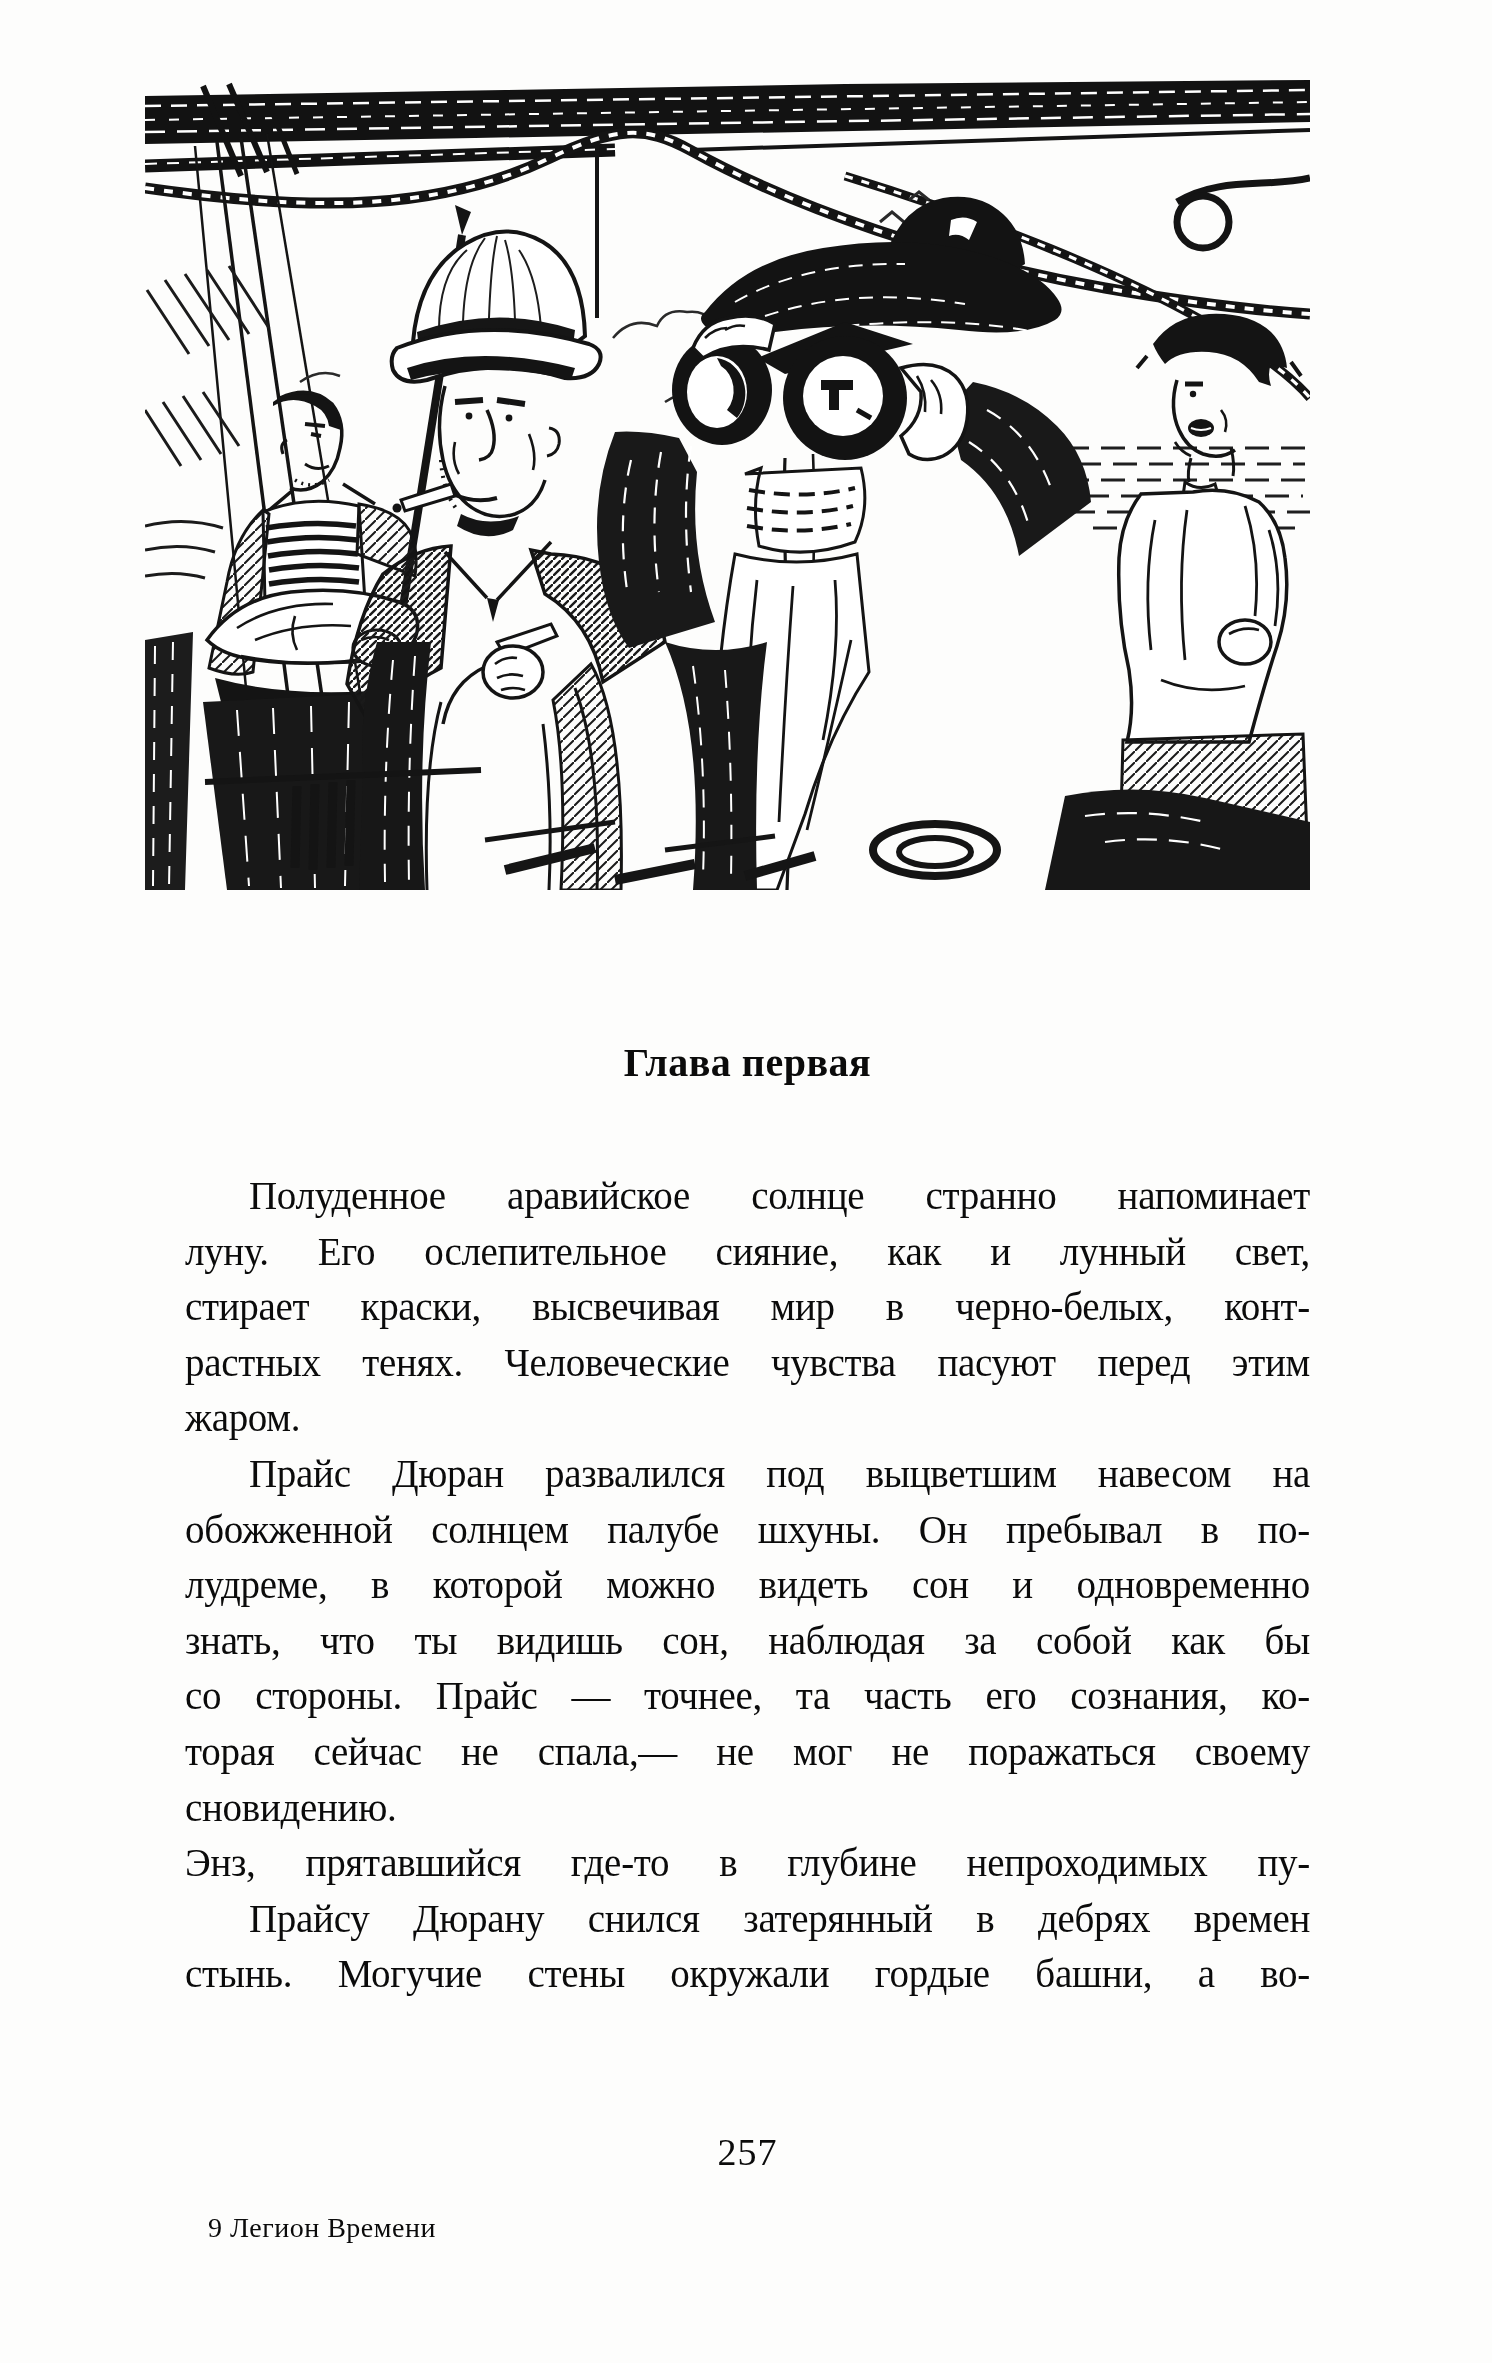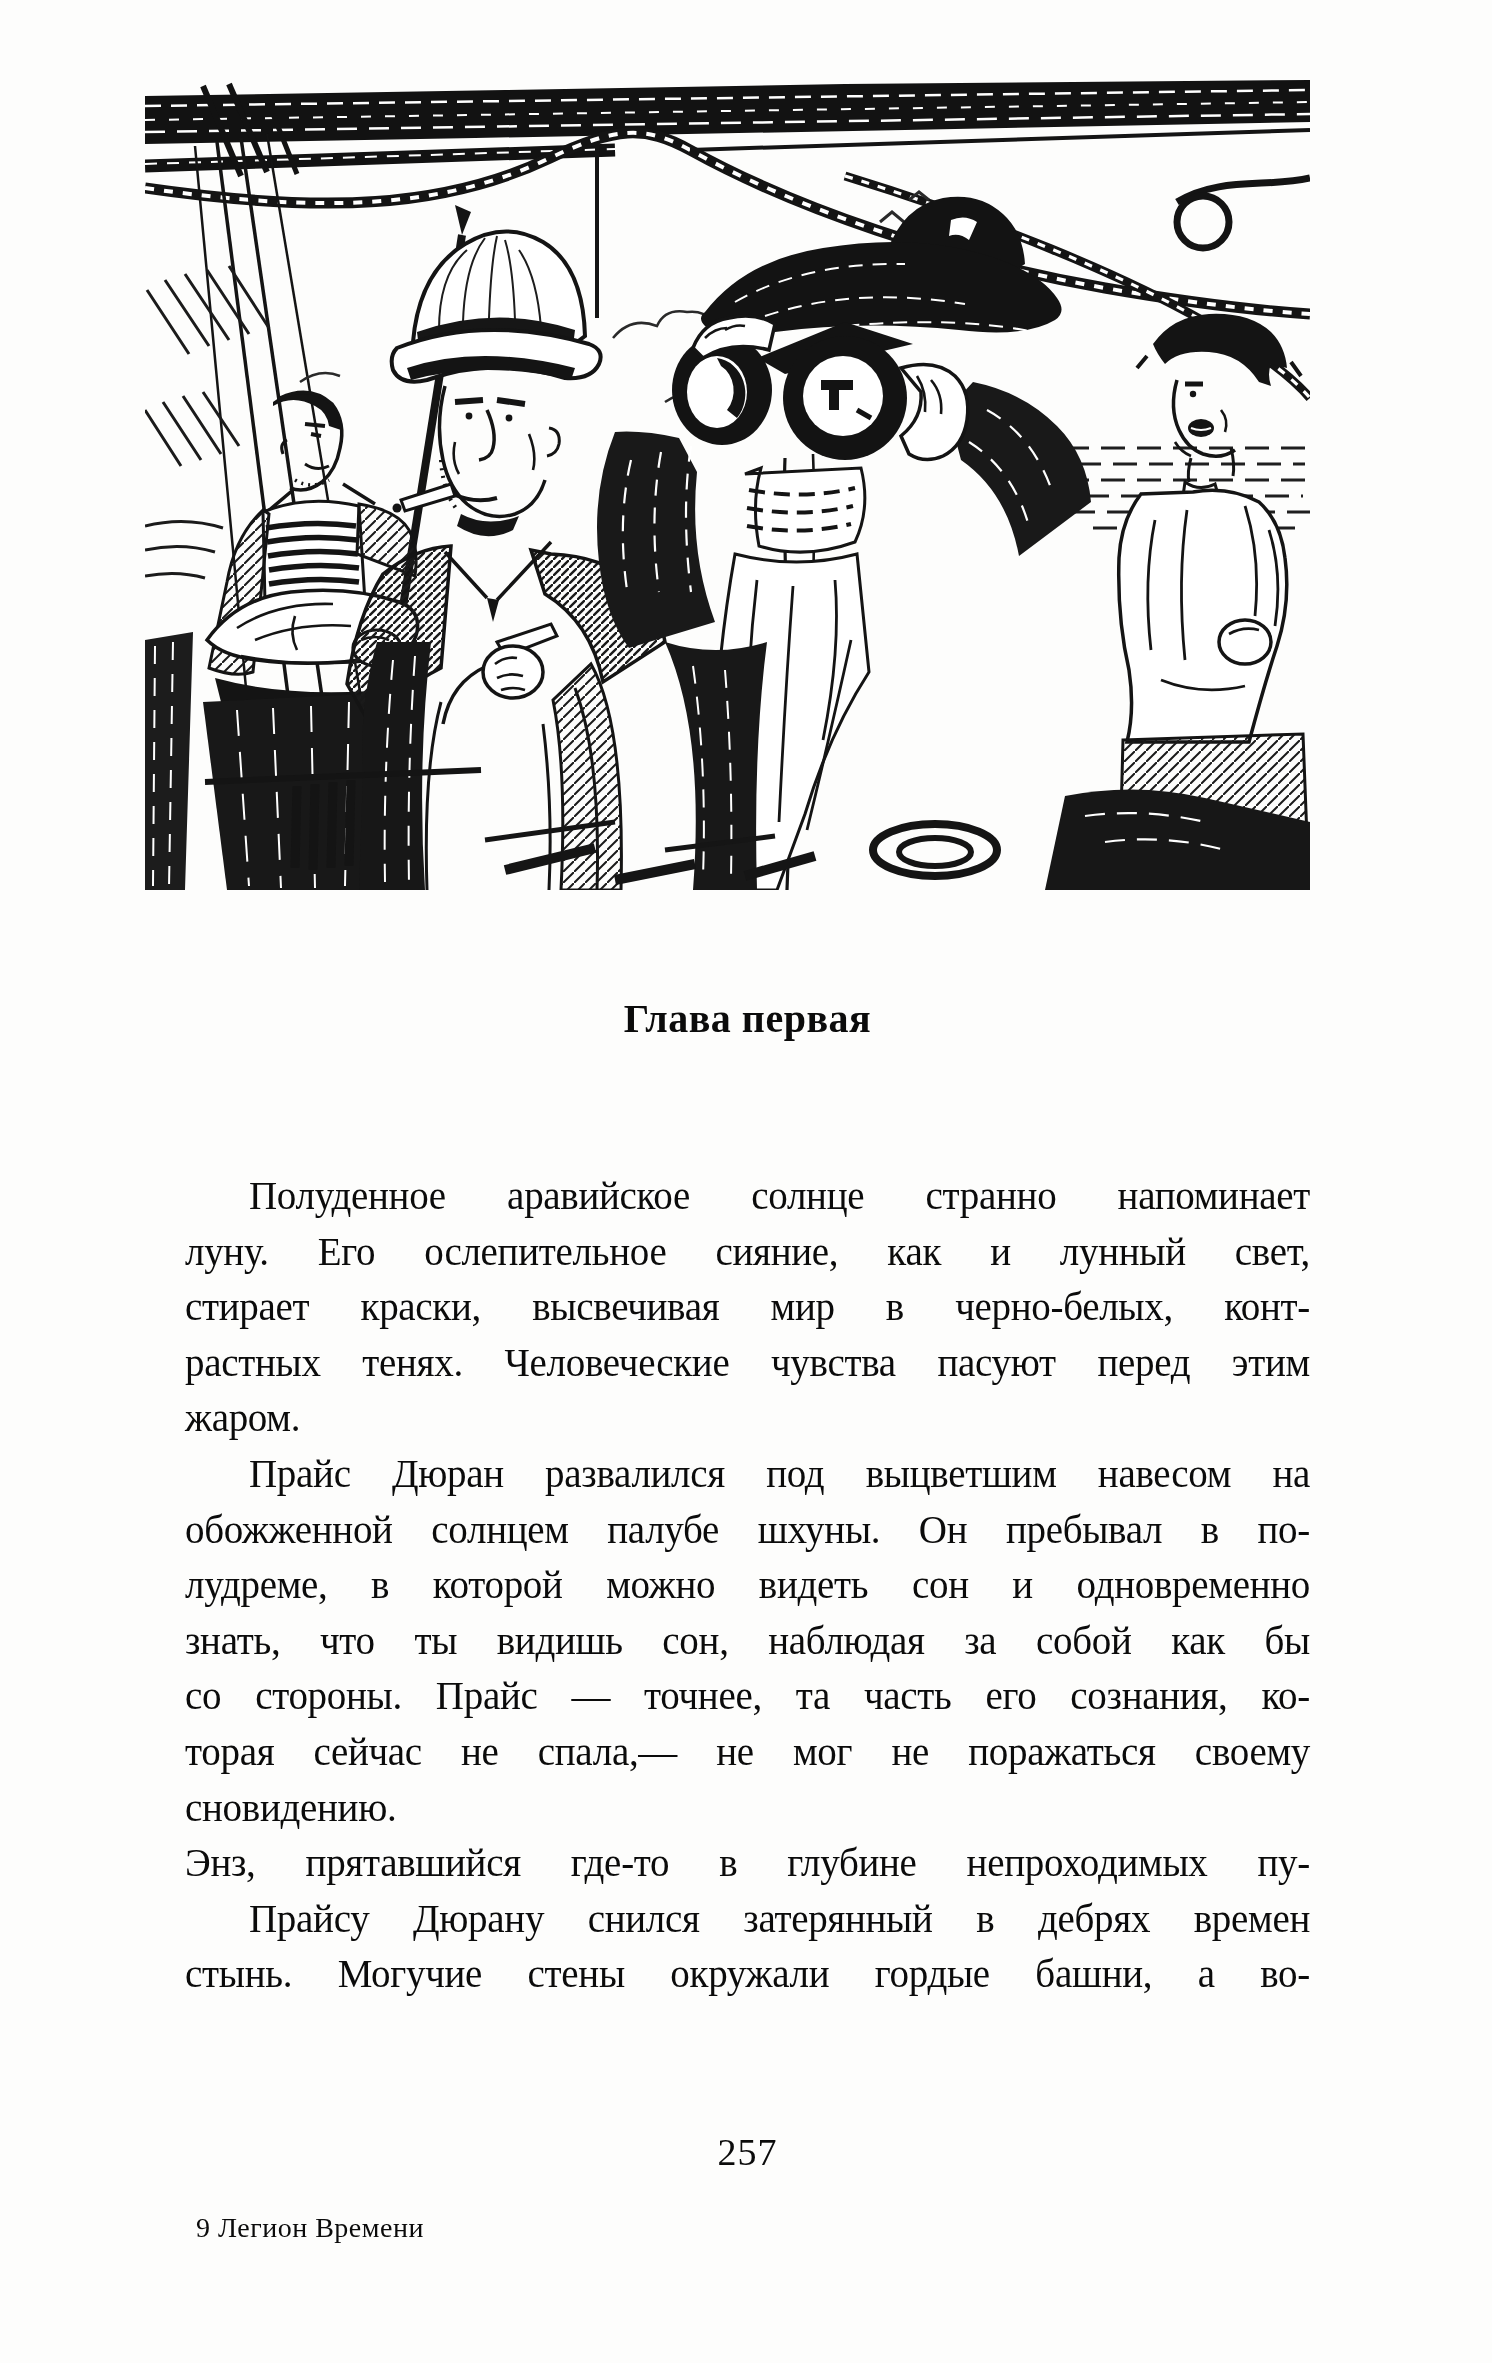--- a/index.html
+++ b/index.html
@@ -13,41 +13,41 @@
   }
   .page{position:absolute;inset:0;}
   .illo{
     position:absolute;left:145px;top:80px;width:1165px;height:810px;
   }
   .illo svg{display:block;width:100%;height:100%;}
   .headings{
     position:absolute;left:185px;top:996px;width:1125px;text-align:center;
   }
   .kicker{
-    font-size:40px;font-weight:bold;line-height:46px;letter-spacing:0.5px;
+    font-size:40px;font-weight:bold;line-height:46px;letter-spacing:0.5px;margin-top:44px;
   }
   .title{
     font-size:51px;font-weight:bold;line-height:56px;margin-top:8px;letter-spacing:1px;
   }
   .bodytext{
     position:absolute;left:185px;top:1168px;width:1125px;
     font-size:39px;letter-spacing:-0.3px;
   }
   .bl{
     height:55.6px;line-height:55.6px;white-space:nowrap;
     text-align:justify;text-align-last:justify;text-justify:inter-word;
   }
   .bl.ind{text-indent:64px;}
   .bl.short{text-align-last:left;}
   .pagenum{
     position:absolute;left:185px;top:2130px;width:1125px;text-align:center;
     font-size:38px;letter-spacing:1px;
   }
   .signature{
-    position:absolute;left:196px;top:2212px;font-size:28px;letter-spacing:0.5px;
+    position:absolute;left:208px;top:2212px;font-size:28px;letter-spacing:0.5px;
   }
 </style>
 </head>
 <body>
 
 <div class="page">
 
   <div class="illo" role="img" aria-label="Гравюра: четверо мужчин на палубе шхуны под реем с канатами; человек в широкополой шляпе смотрит в бинокль, рядом мужчина в пробковом шлеме с сигаретой">
     <svg viewBox="0 0 1165 810" xmlns="http://www.w3.org/2000/svg">
       <defs>

